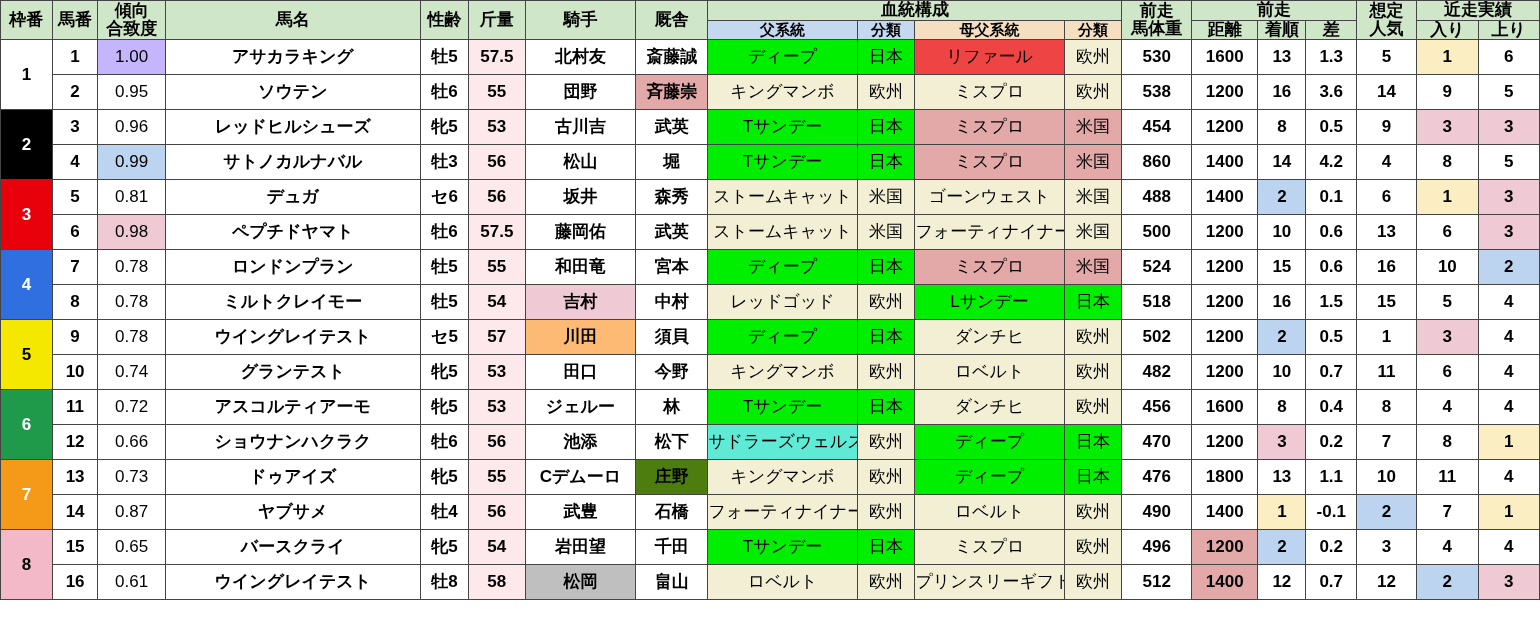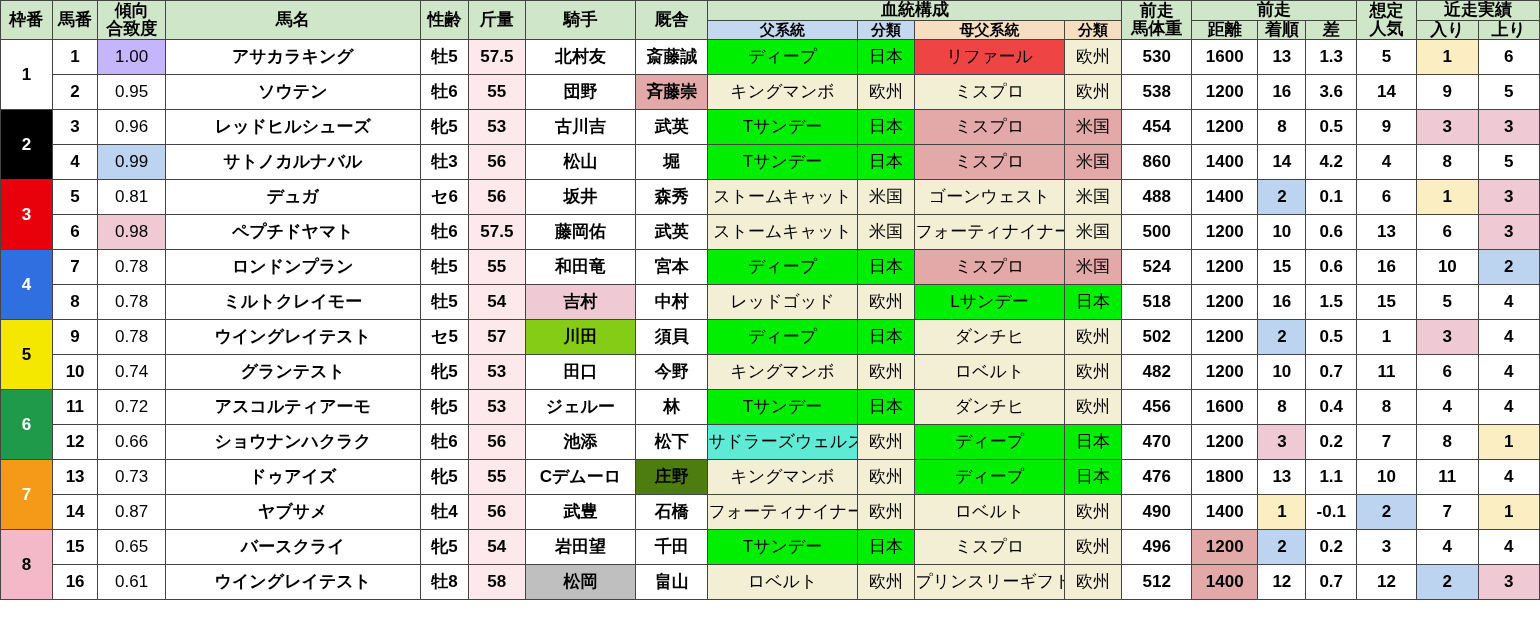--- a/index.html
+++ b/index.html
@@ -273,21 +273,21 @@
           <td class="in" style="background: rgb(255, 255, 255);">5</td>
           <td class="up" style="background: rgb(255, 255, 255);">4</td>
         </tr>
         <tr>
           <td class="frame" rowspan="2" style="background: rgb(245, 232, 0); color: rgb(0, 0, 0);">5</td>
           <td class="num">9</td>
           <td class="score" style="background: rgb(255, 255, 255);">0.78</td>
           <td class="name">ウイングレイテスト</td>
           <td class="sexage">セ5</td>
           <td class="weight">57</td>
-          <td class="jockey" style="background: #84cc16; margin-left: 46px;">川田</td>
+          <td class="jockey" style="background: #fdba74; margin-left: 46px;">川田</td>
           <td class="trainer" style="background: rgb(255, 255, 255);">須貝</td>
           <td class="line" style="background: rgb(0, 238, 0);">ディープ</td>
           <td class="cls" style="background: rgb(0, 238, 0);">日本</td>
           <td class="line" style="background: rgb(242, 239, 213);">ダンチヒ</td>
           <td class="cls" style="background: rgb(242, 239, 213);">欧州</td>
           <td class="bw">502</td>
           <td class="dist" style="background: rgb(255, 255, 255);">1200</td>
           <td class="ord" style="background: rgb(188, 212, 239);">2</td>
           <td class="diff">0.5</td>
           <td class="pop">1</td>

